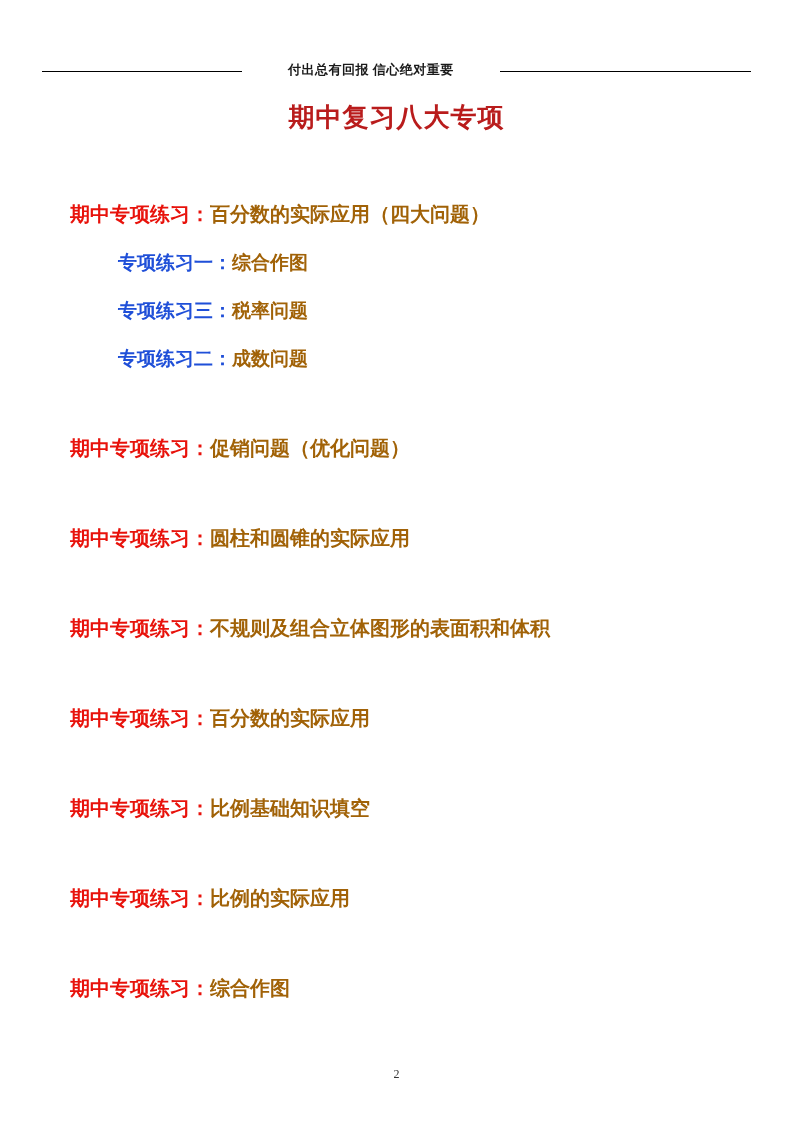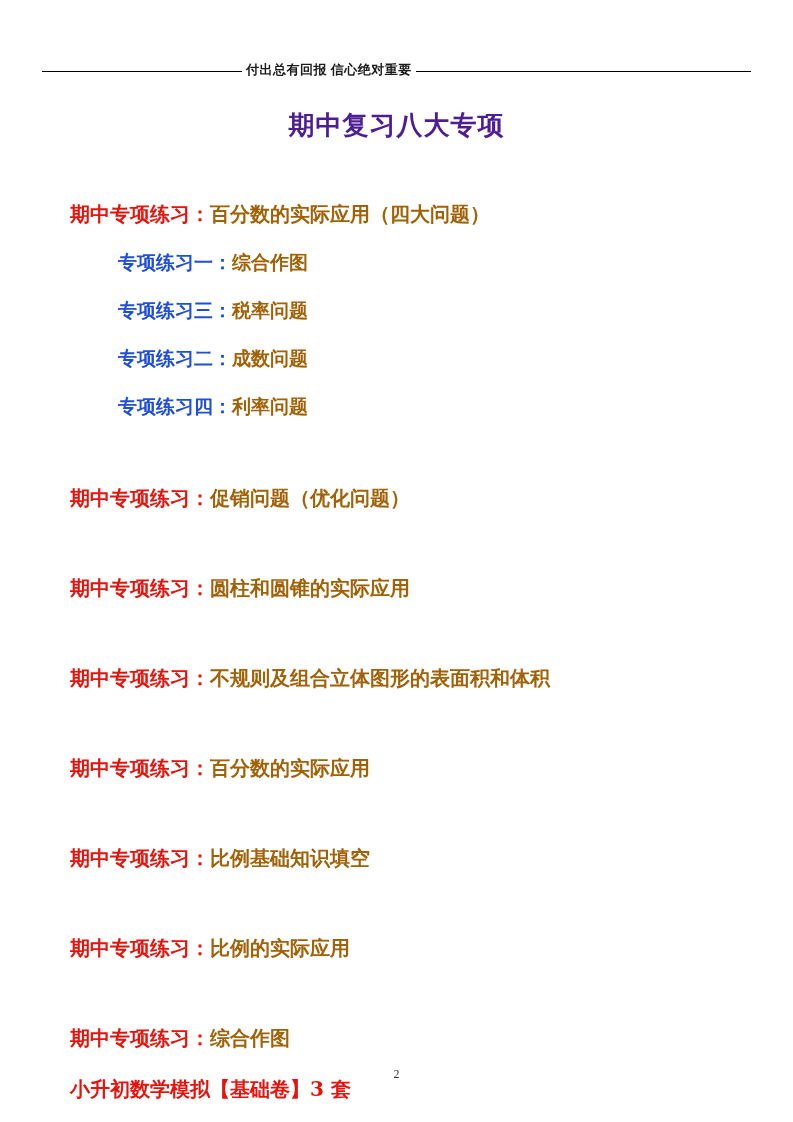--- a/index.html
+++ b/index.html
@@ -24,20 +24,21 @@
 
   
   .header {
     position: absolute;
     top: 58px;
     left: 42px;
     right: 42px;
     height: 26px;
     display: flex;
     align-items: center;
+    gap: 42px;
   }
   .header .rule {
     flex: 0 0 auto;
     height: 0;
     border-top: 1.6px solid #000;
   }
   .header .rule.left  { width: 200px; }
   .header .rule.right { flex: 1 1 auto; }
   .header .header-text {
     flex: 0 0 auto;
@@ -47,27 +48,27 @@
     font-weight: 700;
     color: #1a1a1a;
     letter-spacing: 0.5px;
     white-space: nowrap;
     transform: translateY(-1px);
   }
 
   
   .doc-title {
     position: absolute;
-    top: 108px;
+    top: 100px;
     left: 0;
     width: 100%;
     text-align: center;
     font-size: 26px;
     font-weight: 700;
-    color: #4c1d95;
+    color: #b91c1c;
     letter-spacing: 1px;
     font-family: "DejaVu Serif", "Liberation Serif", serif;
   }
 
   
   .content {
     position: absolute;
     top: 160px;
     left: 70px;
     width: 660px;
@@ -151,24 +152,20 @@
     <div class="line sub indent g1">
       <span class="lead blue">专项练习三：</span>
         <span class="rest">税率问题</span>
     </div>
 
     <div class="line sub indent g1">
       <span class="lead blue">专项练习二：</span>
         <span class="rest">成数问题</span>
     </div>
 
-    <div class="line sub indent g2">
-      <span class="lead blue">专项练习四：</span>
-        <span class="rest">利率问题</span>
-    </div>
 
     <div class="line g1">
       <span class="lead red">期中专项练习：</span>
         <span class="rest">促销问题（优化问题）</span>
     </div>
 
     <div class="line g1">
       <span class="lead red">期中专项练习：</span>
         <span class="rest">圆柱和圆锥的实际应用</span>
     </div>
@@ -191,22 +188,19 @@
     <div class="line g1">
       <span class="lead red">期中专项练习：</span>
         <span class="rest">比例的实际应用</span>
     </div>
 
     <div class="line g2">
       <span class="lead red">期中专项练习：</span>
         <span class="rest">综合作图</span>
     </div>
 
-    <div class="line mock">
-      <span class="mock-text">小升初数学模拟【基础卷】3 套</span>
-    </div>
 
 
   </div>
 
   <div class="footer">2</div>
 
 </div>
 
 </body></html>

